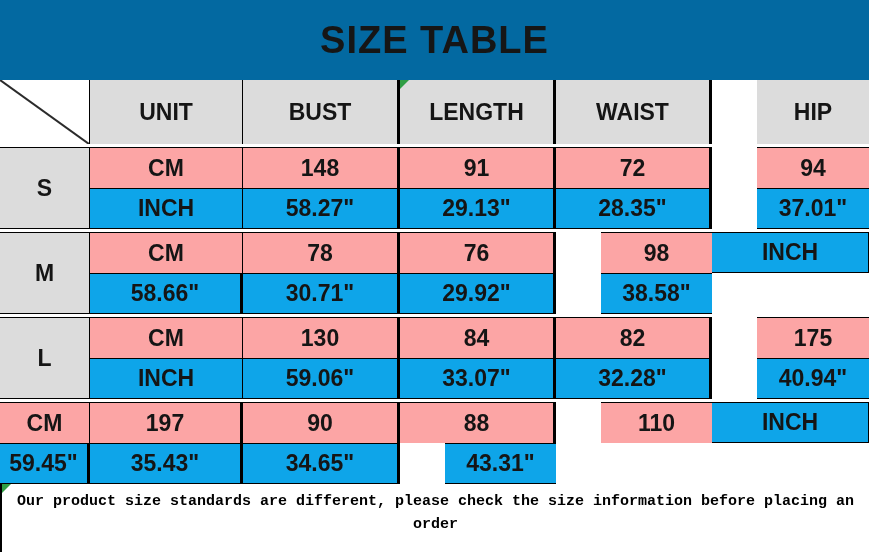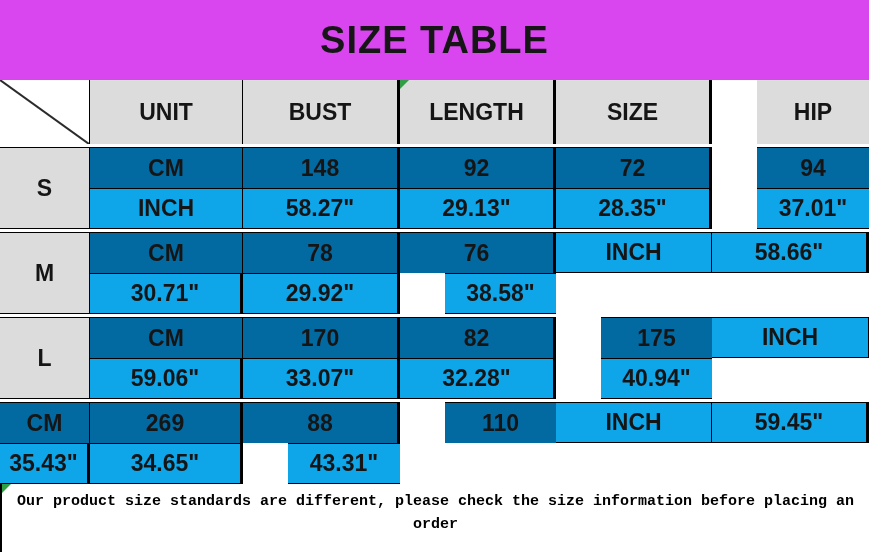--- a/index.html
+++ b/index.html
@@ -4,21 +4,21 @@
 <style>
   html,body{margin:0;padding:0;background:#ffffff;}
   .page{
     width:869px;height:552px;
     display:flex;flex-direction:column;
     background:#ffffff;overflow:hidden;position:relative;
     font-family:"Liberation Sans", sans-serif;
   }
   
   .title-bar{
-    height:80px;flex:0 0 80px;background:#d946ef;
+    height:80px;flex:0 0 80px;background:#0369a1;
     display:flex;align-items:center;justify-content:center;
   }
   .title-bar h1{
     margin:0;font-size:38px;font-weight:700;color:#161616;letter-spacing:1px;
   }
   
   .band{
     display:grid;
     grid-template-columns:90px 153px 157px 156px 156px 157px;
   }
@@ -38,21 +38,21 @@
   .c6{border-right:none;margin-left:45px;}
   
   .head{background:#dcdcdc;}
   .corner{background:#ffffff;}
   .corner svg{position:absolute;top:0;left:0;width:100%;height:100%;display:block;}
   
   .size-cell{
     grid-column:1;grid-row:1 / 3;background:#dcdcdc;
     border-top:1.5px solid #000;border-bottom:1.5px solid #000;
   }
-  .row-cm{background:#0369a1;border-top:1.5px solid #000;}
+  .row-cm{background:#fca5a5;border-top:1.5px solid #000;}
   .row-inch{background:#0ea5e9;border-top:1.5px solid #000;border-bottom:1.5px solid #000;}
   
   .flag{
     position:absolute;top:0;left:0;width:0;height:0;
     border-top:9px solid #2f9e44;border-right:9px solid transparent;
   }
   
   .footer{
     flex:1;position:relative;box-sizing:border-box;
     border-left:2px solid #000;
@@ -79,66 +79,69 @@
       <svg viewBox="0 0 100 100" preserveAspectRatio="none">
         <line x1="0" y1="0" x2="100" y2="100" stroke="#2b2b2b" stroke-width="2" vector-effect="non-scaling-stroke"></line>
       </svg>
     </div>
     <div class="cell head c2">UNIT</div>
     <div class="cell head c4">BUST</div>
     <div class="cell head c3">
       <span class="flag"></span>
       <span>LENGTH</span>
     </div>
-    <div class="cell head c5">SIZE</div>
+    <div class="cell head c5">WAIST</div>
     <div class="cell head c6">HIP</div>
   </div>
 
   <div class="band group-band">
     <div class="cell size-cell c1">S</div>
     <div class="cell row-cm c2">CM</div>
     <div class="cell row-cm c3">148</div>
-    <div class="cell row-cm c4">92</div>
+    <div class="cell row-cm c4">91</div>
     <div class="cell row-cm c5">72</div>
     <div class="cell row-cm c6">94</div>
     <div class="cell row-inch c2">INCH</div>
     <div class="cell row-inch c3">58.27"</div>
     <div class="cell row-inch c4">29.13"</div>
     <div class="cell row-inch c5">28.35"</div>
     <div class="cell row-inch c6">37.01"</div>
   </div>
 
   <div class="band group-band">
     <div class="cell size-cell c1">M</div>
     <div class="cell row-cm c2">CM</div>
     <div class="cell row-cm c4">78</div>
     <div class="cell row-cm c5">76</div>
+    <div class="cell row-cm c6">98</div>
     <div class="cell row-inch c2">INCH</div>
     <div class="cell row-inch c3">58.66"</div>
     <div class="cell row-inch c4">30.71"</div>
     <div class="cell row-inch c5">29.92"</div>
     <div class="cell row-inch c6">38.58"</div>
   </div>
 
   <div class="band group-band">
     <div class="cell size-cell c1">L</div>
     <div class="cell row-cm c2">CM</div>
-    <div class="cell row-cm c3">170</div>
+    <div class="cell row-cm c3">130</div>
+    <div class="cell row-cm c4">84</div>
     <div class="cell row-cm c5">82</div>
     <div class="cell row-cm c6">175</div>
     <div class="cell row-inch c2">INCH</div>
     <div class="cell row-inch c3">59.06"</div>
     <div class="cell row-inch c4">33.07"</div>
     <div class="cell row-inch c5">32.28"</div>
     <div class="cell row-inch c6">40.94"</div>
   </div>
 
   <div class="band group-band">
     <div class="cell row-cm c2">CM</div>
-    <div class="cell row-cm c3">269</div>
+    <div class="cell row-cm c3">197</div>
+    <div class="cell row-cm c4">90</div>
     <div class="cell row-cm c5">88</div>
     <div class="cell row-cm c6">110</div>
     <div class="cell row-inch c2">INCH</div>
     <div class="cell row-inch c3">59.45"</div>
     <div class="cell row-inch c4">35.43"</div>
     <div class="cell row-inch c5">34.65"</div>
     <div class="cell row-inch c6">43.31"</div>
   </div>
 
   <footer class="footer">

